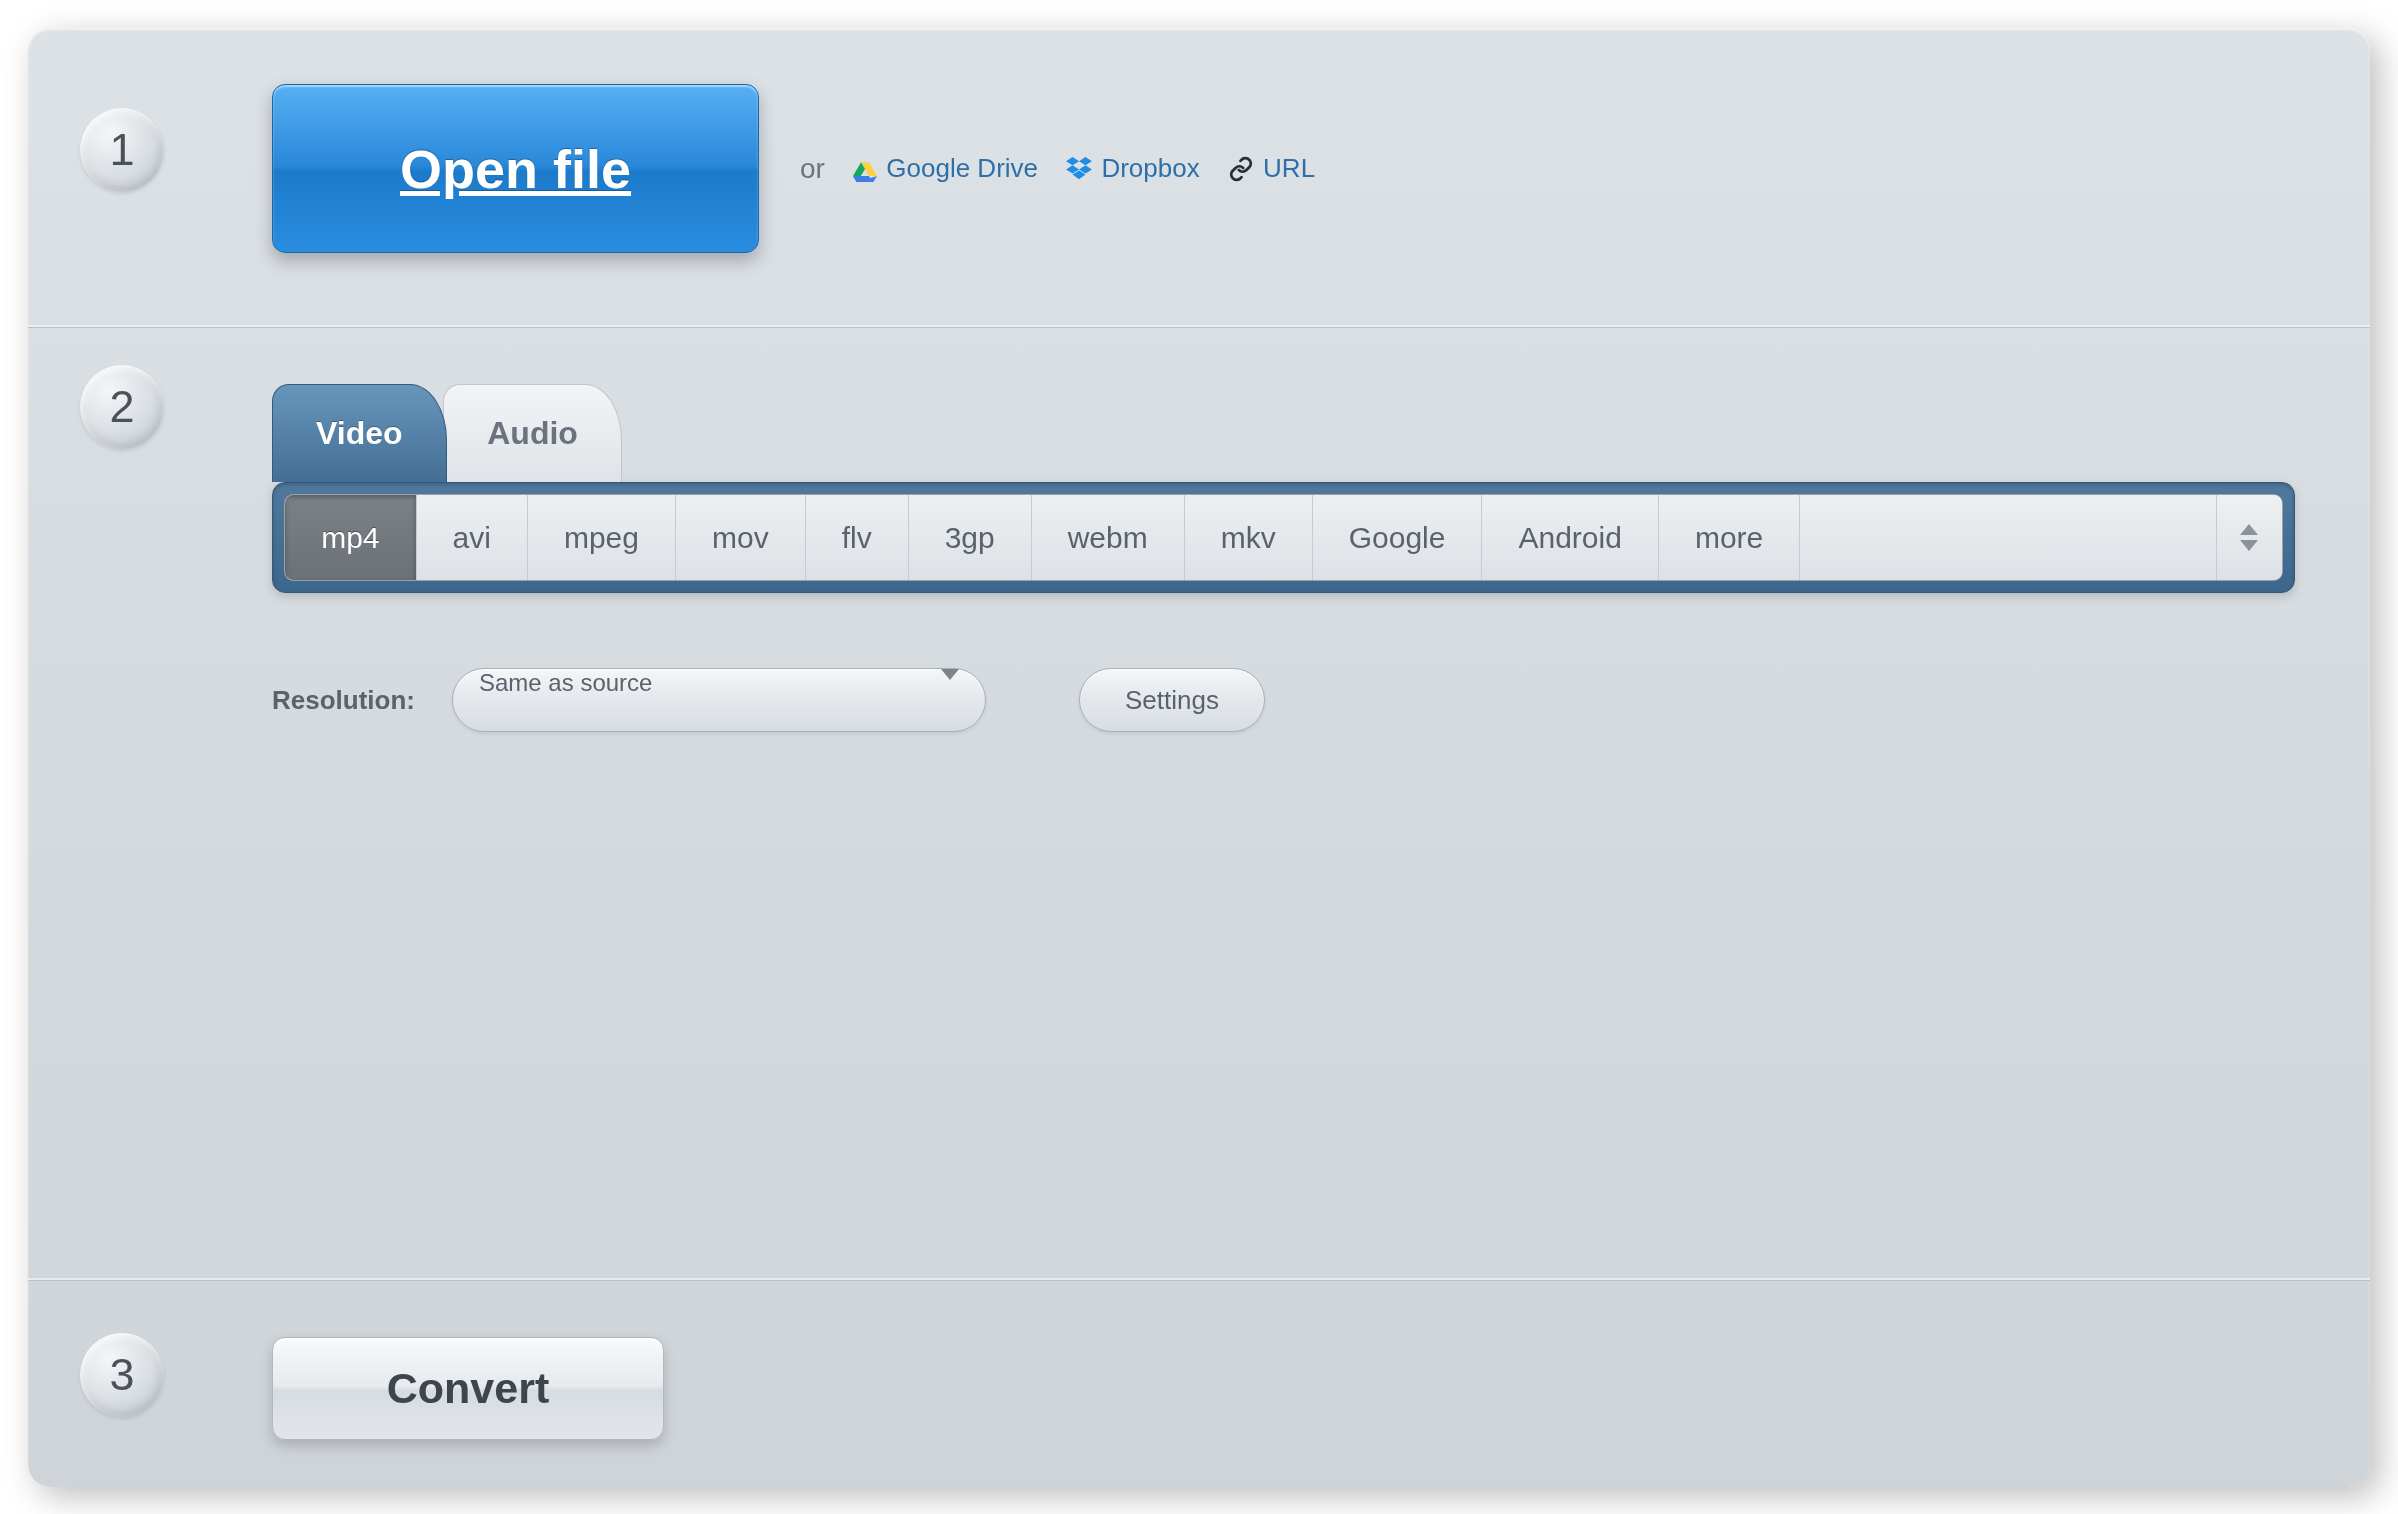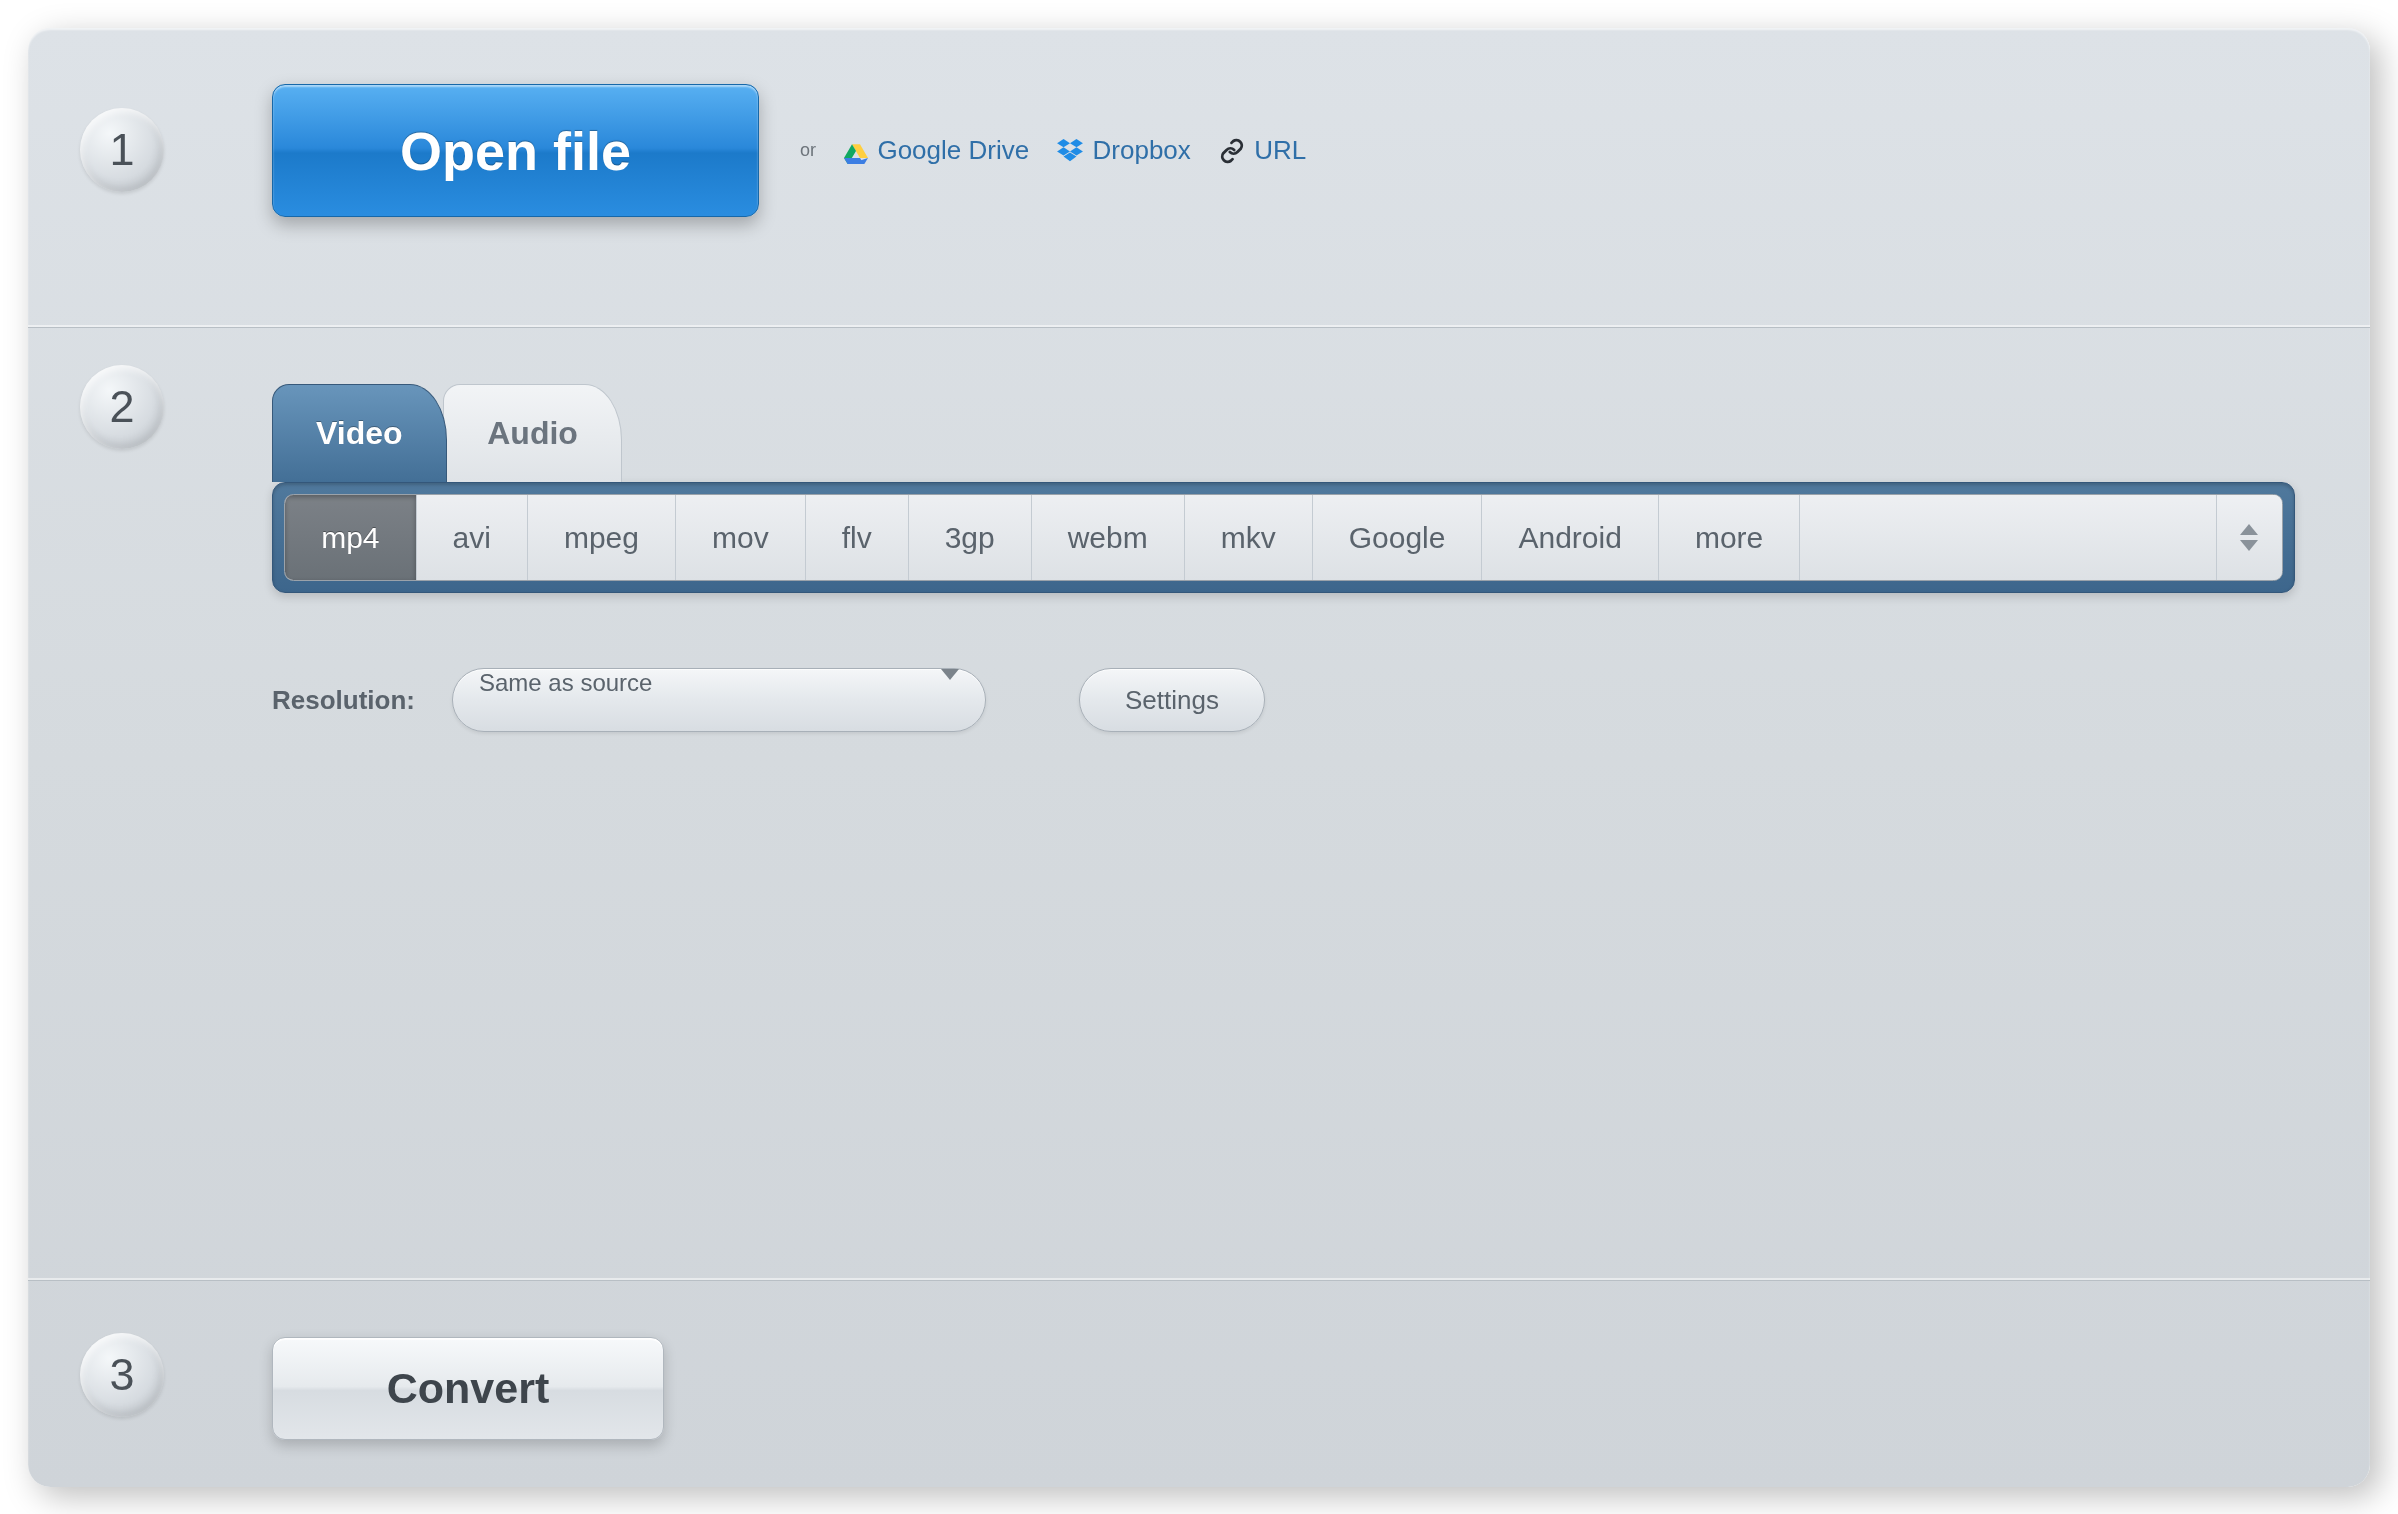--- a/index.html
+++ b/index.html
@@ -45,34 +45,35 @@
   font-weight: 400;
 }
 .section-2 .step-num { top: 37px; }
 .section-3 .step-num { top: 52px; }
 
 .open-file-btn {
   display: inline-flex;
   align-items: center;
   justify-content: center;
   width: 487px;
-  height: 133px;
+  height: 169px;
   background: linear-gradient(to bottom, #58b0f2 0%, #2a88da 48%, #1c7aca 52%, #2a8de0 100%);
   border-radius: 13px;
   border: 0.9px solid #1768a9;
   box-shadow: inset 0 1.9px 1.9px rgba(255,255,255,0.5), 0 7.5px 17px rgba(0,0,0,0.25);
   color: #fff;
   font-size: 54px;
   font-weight: 700;
   text-shadow: 0 -0.9px 0.9px rgba(0,0,0,0.3);
   cursor: pointer;
   vertical-align: middle;
+  text-decoration: underline;
 }
 .open-row { display: flex; align-items: center; gap: 28px; }
-.or-label { font-size: 18px; color: #6d747b; margin-left: 13px; }
+.or-label { font-size: 28px; color: #6d747b; margin-left: 13px; }
 .source-link { display: inline-flex; align-items: center; gap: 9.4px; color: #2f6fa8; font-size: 26px; cursor: pointer; justify-content: center; }
 
 .tabs-wrap { position: relative; }
 .tab {
   display: inline-flex;
   align-items: center;
   justify-content: center;
   height: 98px;
   padding: 0 43px;
   font-size: 32px;

